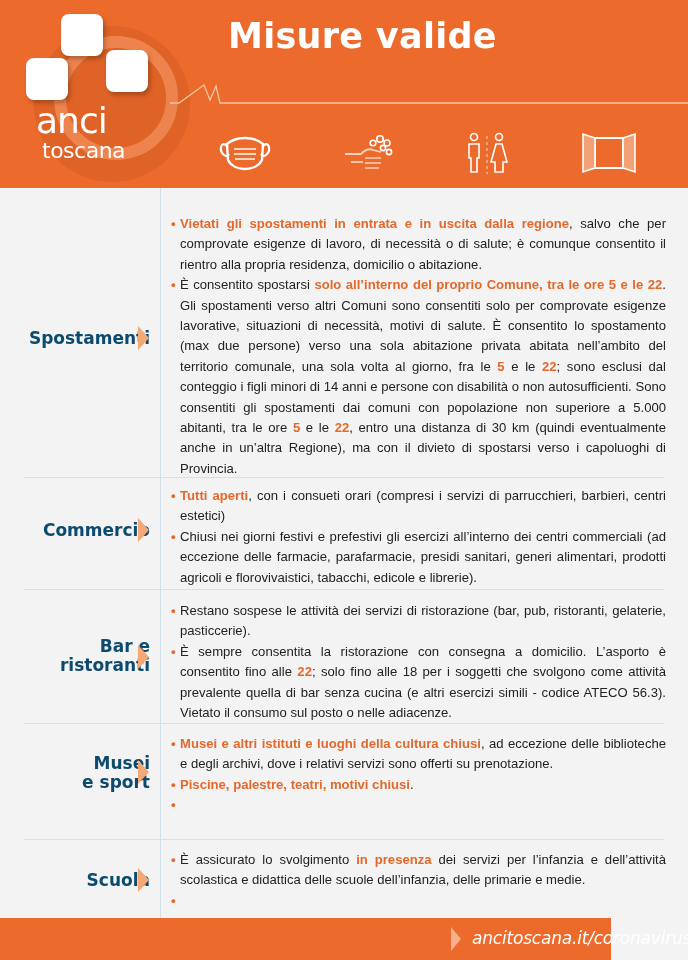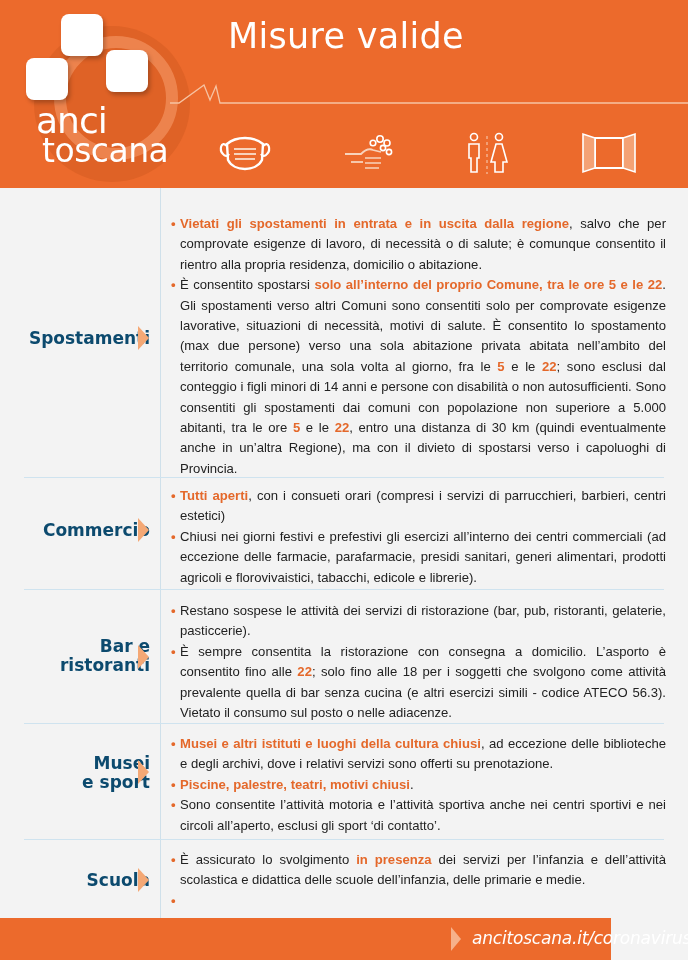--- a/index.html
+++ b/index.html
@@ -9,23 +9,23 @@
   
   .header { position: absolute; left: 0; top: 0; width: 688px; height: 188px; background: #ec6a2c; overflow: hidden; }
   .logo { position: absolute; left: 24px; top: 8px; width: 150px; height: 165px; }
   .logo-circle { position: absolute; left: 10px; top: 18px; width: 156px; height: 156px; border-radius: 50%; background: #df6226; box-shadow: 0 0 0 0 transparent; }
   .logo-ring { position: absolute; left: 30px; top: 28px; width: 124px; height: 124px; border-radius: 50%; border: 12px solid #f08a55; opacity: .85; }
   .logo-sq { position: absolute; width: 42px; height: 42px; background: #fff; border-radius: 8px; box-shadow: 2px 3px 4px rgba(0,0,0,.25); }
   .logo-sq.s1 { left: 37px; top: 6px; }
   .logo-sq.s2 { left: 2px; top: 50px; }
   .logo-sq.s3 { left: 82px; top: 42px; }
   .logo-text1 { position: absolute; left: 12px; top: 90px; font-size: 36px; font-weight: normal; color: #fff; letter-spacing: -1px; line-height: 46px; font-family: "DejaVu Sans", sans-serif; }
-  .logo-text2 { position: absolute; left: 18px; top: 130px; font-size: 33px; color: #fff; line-height: 26px; font-family: "DejaVu Sans", sans-serif; letter-spacing: -0.5px; }
+  .logo-text2 { position: absolute; left: 18px; top: 130px; font-size: 22px; color: #fff; line-height: 26px; font-family: "DejaVu Sans", sans-serif; letter-spacing: -0.5px; }
 
-  .title { position: absolute; left: 228px; top: 16px; color: #fff; font-weight: normal; font-size: 35px; line-height: 40px; font-family: "DejaVu Sans", sans-serif; letter-spacing: 0.3px; }
+  .title { position: absolute; left: 228px; top: 16px; color: #fff; font-weight: bold; font-size: 35px; line-height: 40px; font-family: "DejaVu Sans", sans-serif; letter-spacing: 0.3px; }
   .title-line { position: absolute; left: 170px; top: 60px; width: 520px; height: 50px; }
 
   .icons { position: absolute; left: 0; top: 120px; width: 688px; height: 60px; }
   .icon { position: absolute; top: 12px; }
   .icon svg { display: block; }
 
   
   .content { position: absolute; left: 0; top: 188px; width: 688px; height: 730px; background: #f3f3f3; }
   .vline { position: absolute; left: 160px; top: 0; width: 1px; height: 730px; background: #cfe0ea; }
   .section { position: absolute; left: 0; width: 688px; }
@@ -140,21 +140,21 @@
     <div class="sep" style="top:133px;"></div>
   </div>
 
   <div class="section" style="top:536px; height:116px;">
     <div class="label" style="top:30px; white-space:pre-line;">Musei
 e sport</div>
     <div class="chev" style="top:36px;"></div>
     <div class="body" style="top:10px;">
       <div class="item"><span class="bullet">•</span><span> </span><span class="hl">Musei e altri istituti e luoghi della cultura chiusi</span><span>, ad eccezione delle biblioteche e degli archivi, dove i relativi servizi sono offerti su prenotazione.</span></div>
       <div class="item"><span class="bullet">•</span><span> </span><span class="hl">Piscine, palestre, teatri, motivi chiusi</span><span>.</span></div>
-      <div class="item"><span class="bullet">•</span><span> Sono consentite l’attività motoria e l’attività sportiva anche nei centri sportivi e nei circoli all’aperto, esclusi gli sport ‘di contatto’.</span></div>
+      <div class="item"><span class="bullet">•</span></div>
     </div>
     <div class="sep" style="top:115px;"></div>
   </div>
 
   <div class="section" style="top:652px; height:78px;">
     <div class="label" style="top:31px;">Scuola</div>
     <div class="chev" style="top:28px;"></div>
     <div class="body" style="top:10px;">
       <div class="item"><span class="bullet">•</span><span> È assicurato lo svolgimento </span><span class="hl">in presenza</span><span> dei servizi per l’infanzia e dell’attività scolastica e didattica delle scuole dell’infanzia, delle primarie e medie.</span></div>
       <div class="item"><span class="bullet">•</span></div>

